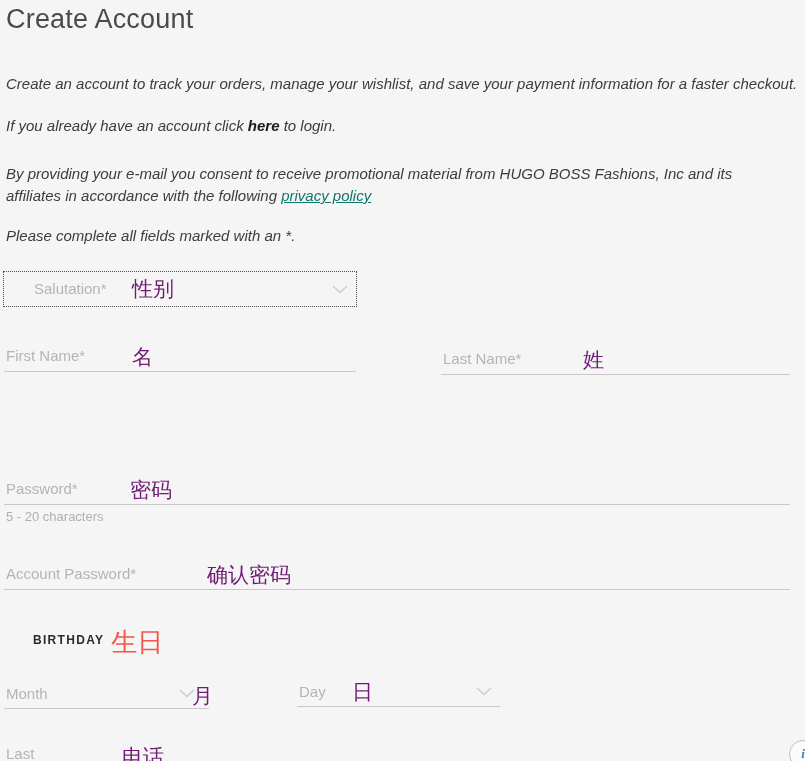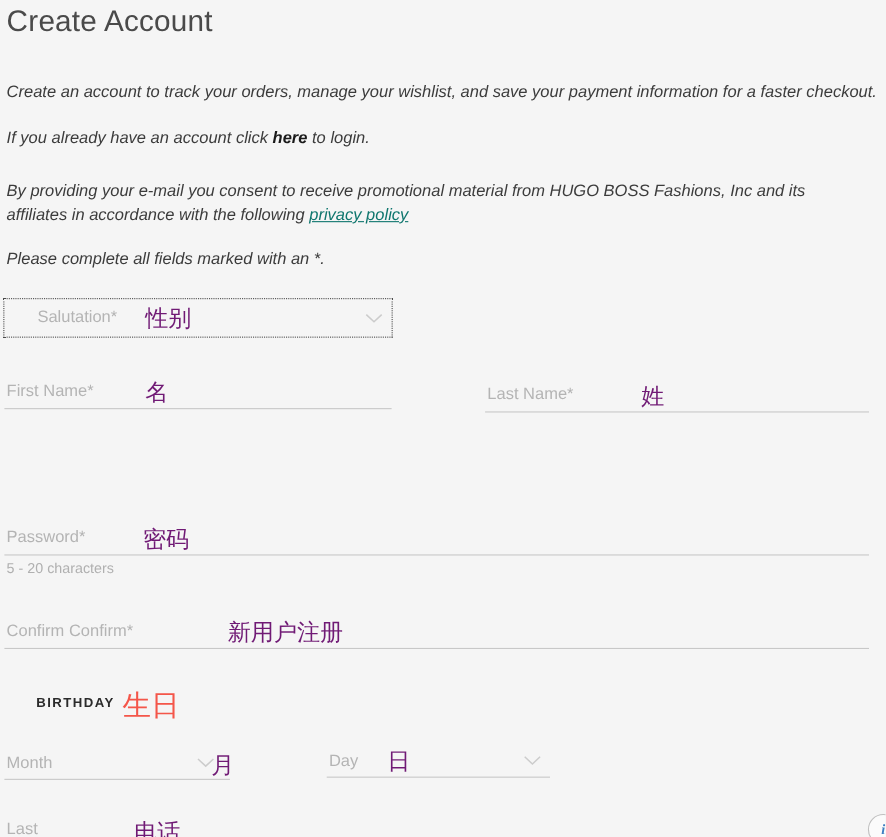--- a/index.html
+++ b/index.html
@@ -264,22 +264,22 @@
 
 
   <div class="field" id="password-field">
     <span class="field-label">Password*</span>
     <span class="field-anno">密码</span>
     <span class="field-line"></span>
   </div>
   <div class="field-hint">5 - 20 characters</div>
 
   <div class="field" id="confirm-field">
-    <span class="field-label">Confirm Confirm*</span>
-    <span class="field-anno">新用户注册</span>
+    <span class="field-label">Account Password*</span>
+    <span class="field-anno">确认密码</span>
     <span class="field-line"></span>
   </div>
 
   <div class="section-label-row">
     <span class="section-label">BIRTHDAY</span>
     <span class="section-anno">生日</span>
   </div>
 
   <div class="field" id="month-field">
     <span class="field-label">Month</span>

